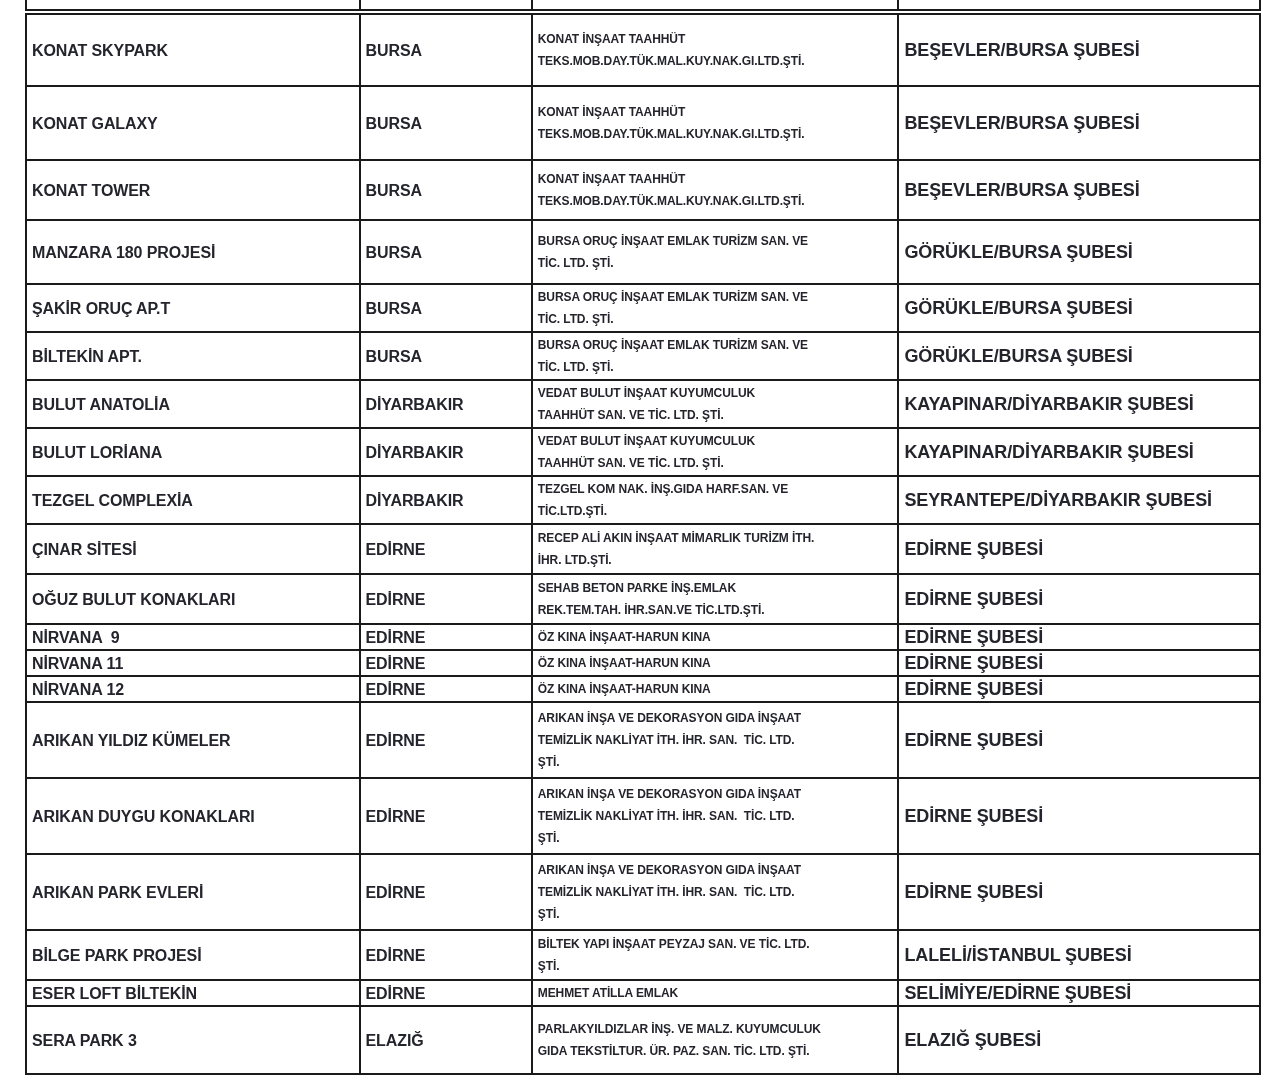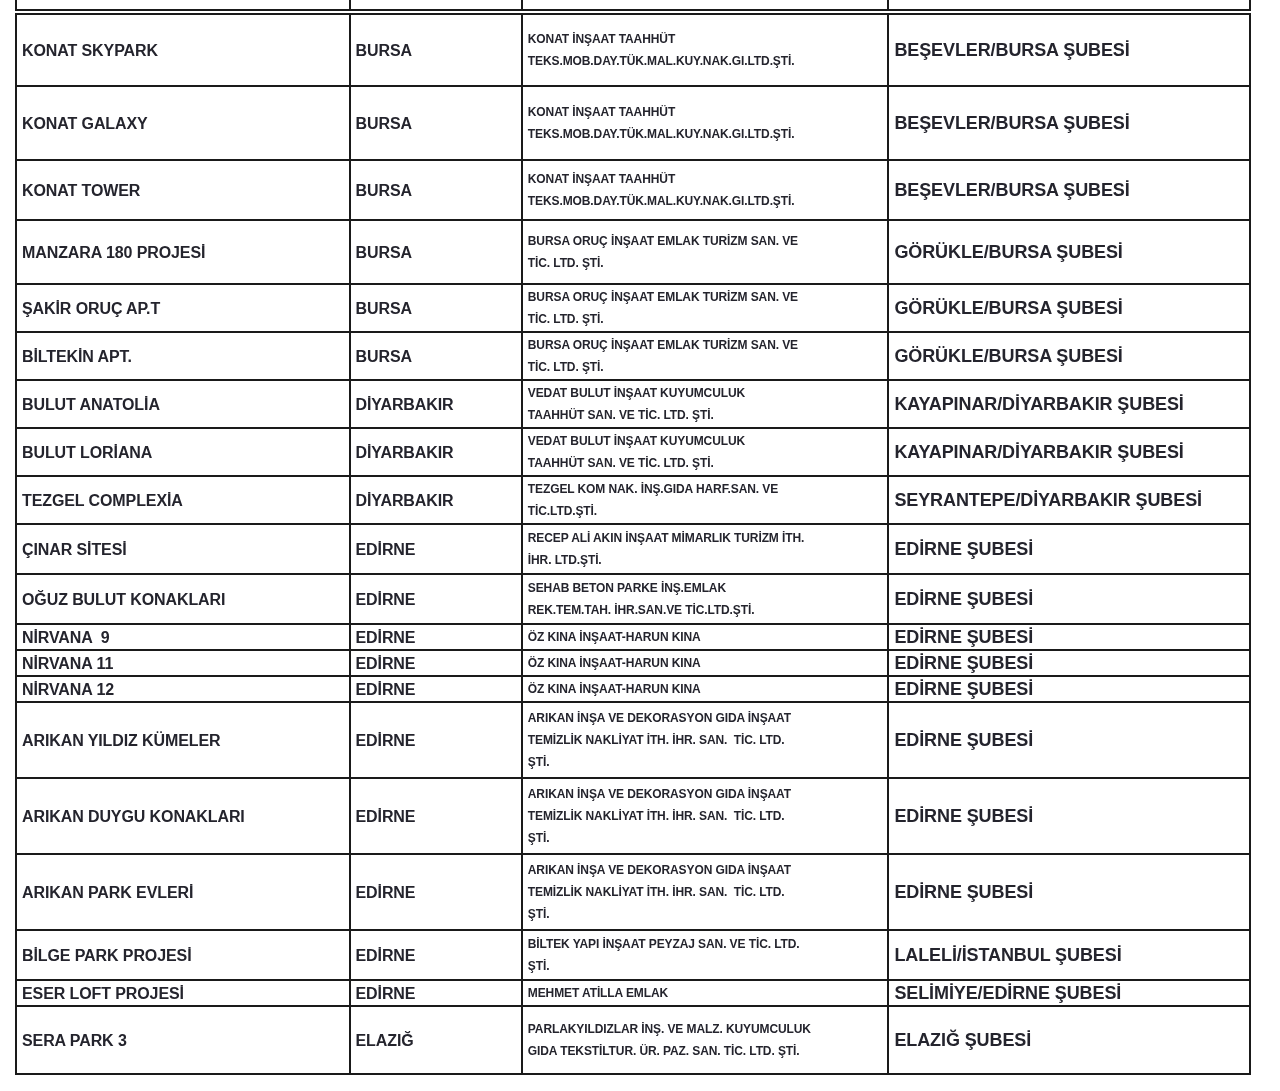--- a/index.html
+++ b/index.html
@@ -12,21 +12,21 @@
     font-family: "Liberation Sans", sans-serif;
   }
   .sheet {
     position: relative;
     width: 1280px;
     height: 1091px;
     background: #ffffff;
   }
   table.doc-table {
     position: absolute;
-    left: 15px;
+    left: 25px;
     top: 0;
     border-collapse: collapse;
     table-layout: fixed;
     width: 1236px;
   }
   table.doc-table td {
     border: 2px solid #1a1a1a;
     vertical-align: middle;
     color: #24242d;
     font-weight: bold;
@@ -184,21 +184,21 @@
         <td class="c-branch">EDİRNE ŞUBESİ</td>
       </tr>
       <tr style="height:50px">
         <td class="c-project">BİLGE PARK PROJESİ</td>
         <td class="c-city">EDİRNE</td>
         <td class="c-company">BİLTEK YAPI İNŞAAT PEYZAJ SAN. VE TİC. LTD.
 ŞTİ.</td>
         <td class="c-branch">LALELİ/İSTANBUL ŞUBESİ</td>
       </tr>
       <tr style="height:23px">
-        <td class="c-project">ESER LOFT PROJESİ</td>
+        <td class="c-project">ESER LOFT BİLTEKİN</td>
         <td class="c-city">EDİRNE</td>
         <td class="c-company">MEHMET ATİLLA EMLAK</td>
         <td class="c-branch">SELİMİYE/EDİRNE ŞUBESİ</td>
       </tr>
       <tr style="height:68px">
         <td class="c-project">SERA PARK 3</td>
         <td class="c-city">ELAZIĞ</td>
         <td class="c-company">PARLAKYILDIZLAR İNŞ. VE MALZ. KUYUMCULUK
 GIDA TEKSTİLTUR. ÜR. PAZ. SAN. TİC. LTD. ŞTİ.</td>
         <td class="c-branch">ELAZIĞ ŞUBESİ</td>

